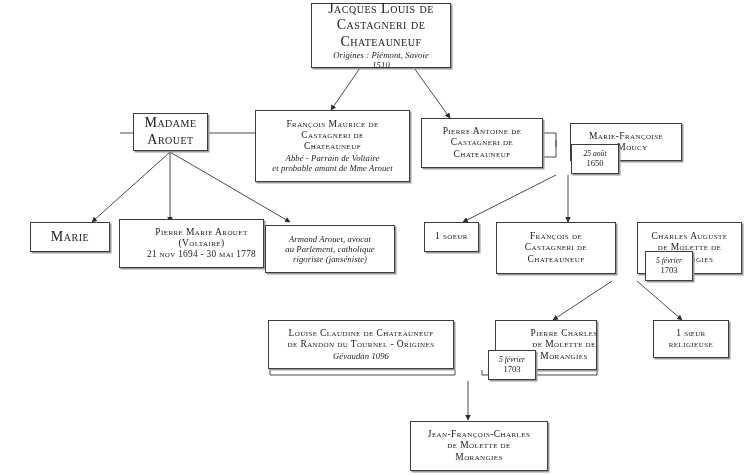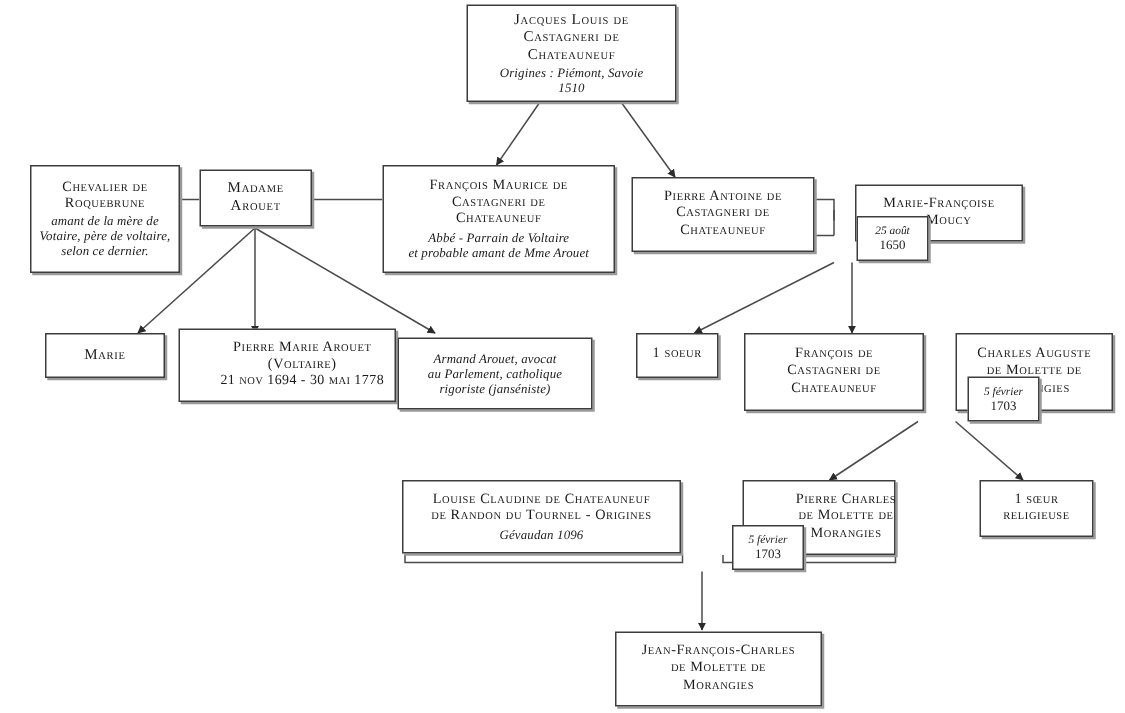--- a/index.html
+++ b/index.html
@@ -43,21 +43,21 @@
   }
   
   .sc {
     font-variant: small-caps;
     letter-spacing: 0.4px;
     font-size: 9.5px;
   }
   .sc-lg {
     font-variant: small-caps;
     letter-spacing: 0.5px;
-    font-size: 10px;
+    font-size: 14px;
   }
   .it {
     font-style: italic;
     font-size: 8.6px;
     letter-spacing: 0.1px;
   }
   .rm {
     font-size: 9.3px;
     font-variant: small-caps;
     letter-spacing: 0.3px;
@@ -141,27 +141,20 @@
   </svg>
 
   <div class="node" style="left:311px; top:3px; width:140px; height:65px;">
     <span class="ln sc-lg">Jacques Louis de</span>
     <span class="ln sc-lg">Castagneri de</span>
     <span class="ln sc-lg">Chateauneuf</span>
     <span class="ln it">Origines : Piémont, Savoie</span>
     <span class="ln it">1510</span>
   </div>
 
-  <div class="node" style="left:20px; top:110px; width:100px; height:72px;">
-    <span class="ln sc">Chevalier de</span>
-    <span class="ln sc">Roquebrune</span>
-    <span class="ln it">amant de la mère de</span>
-    <span class="ln it">Votaire, père de voltaire,</span>
-    <span class="ln it">selon ce dernier.</span>
-  </div>
 
   <div class="node" style="left:133px; top:113px; width:75px; height:38px;">
     <span class="ln sc-lg">Madame</span>
     <span class="ln sc-lg">Arouet</span>
   </div>
 
   <div class="node" style="left:255px; top:110px; width:155px; height:72px;">
     <span class="ln sc">François Maurice de</span>
     <span class="ln sc">Castagneri de</span>
     <span class="ln sc">Chateauneuf</span>

